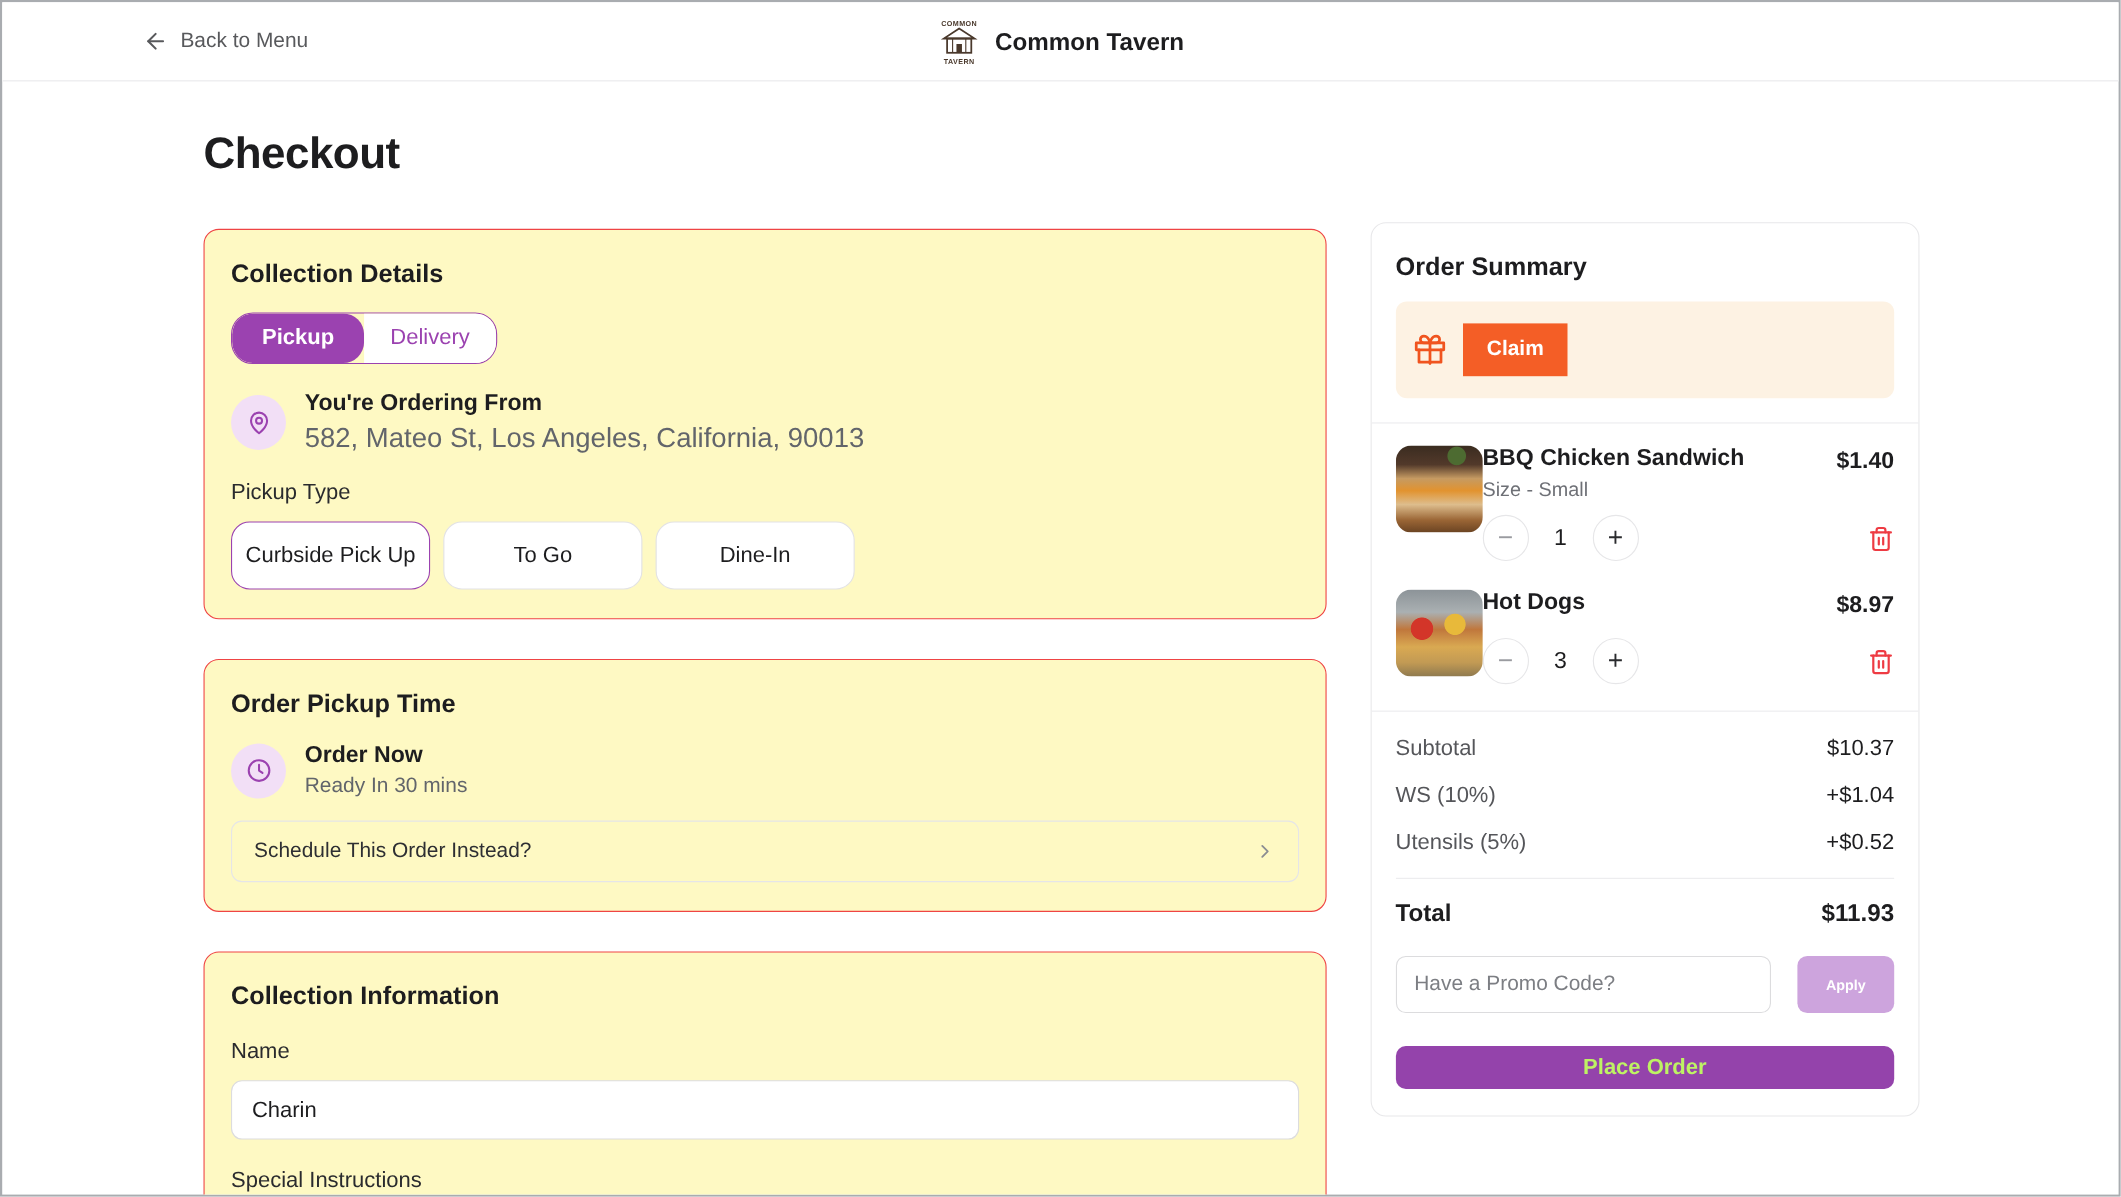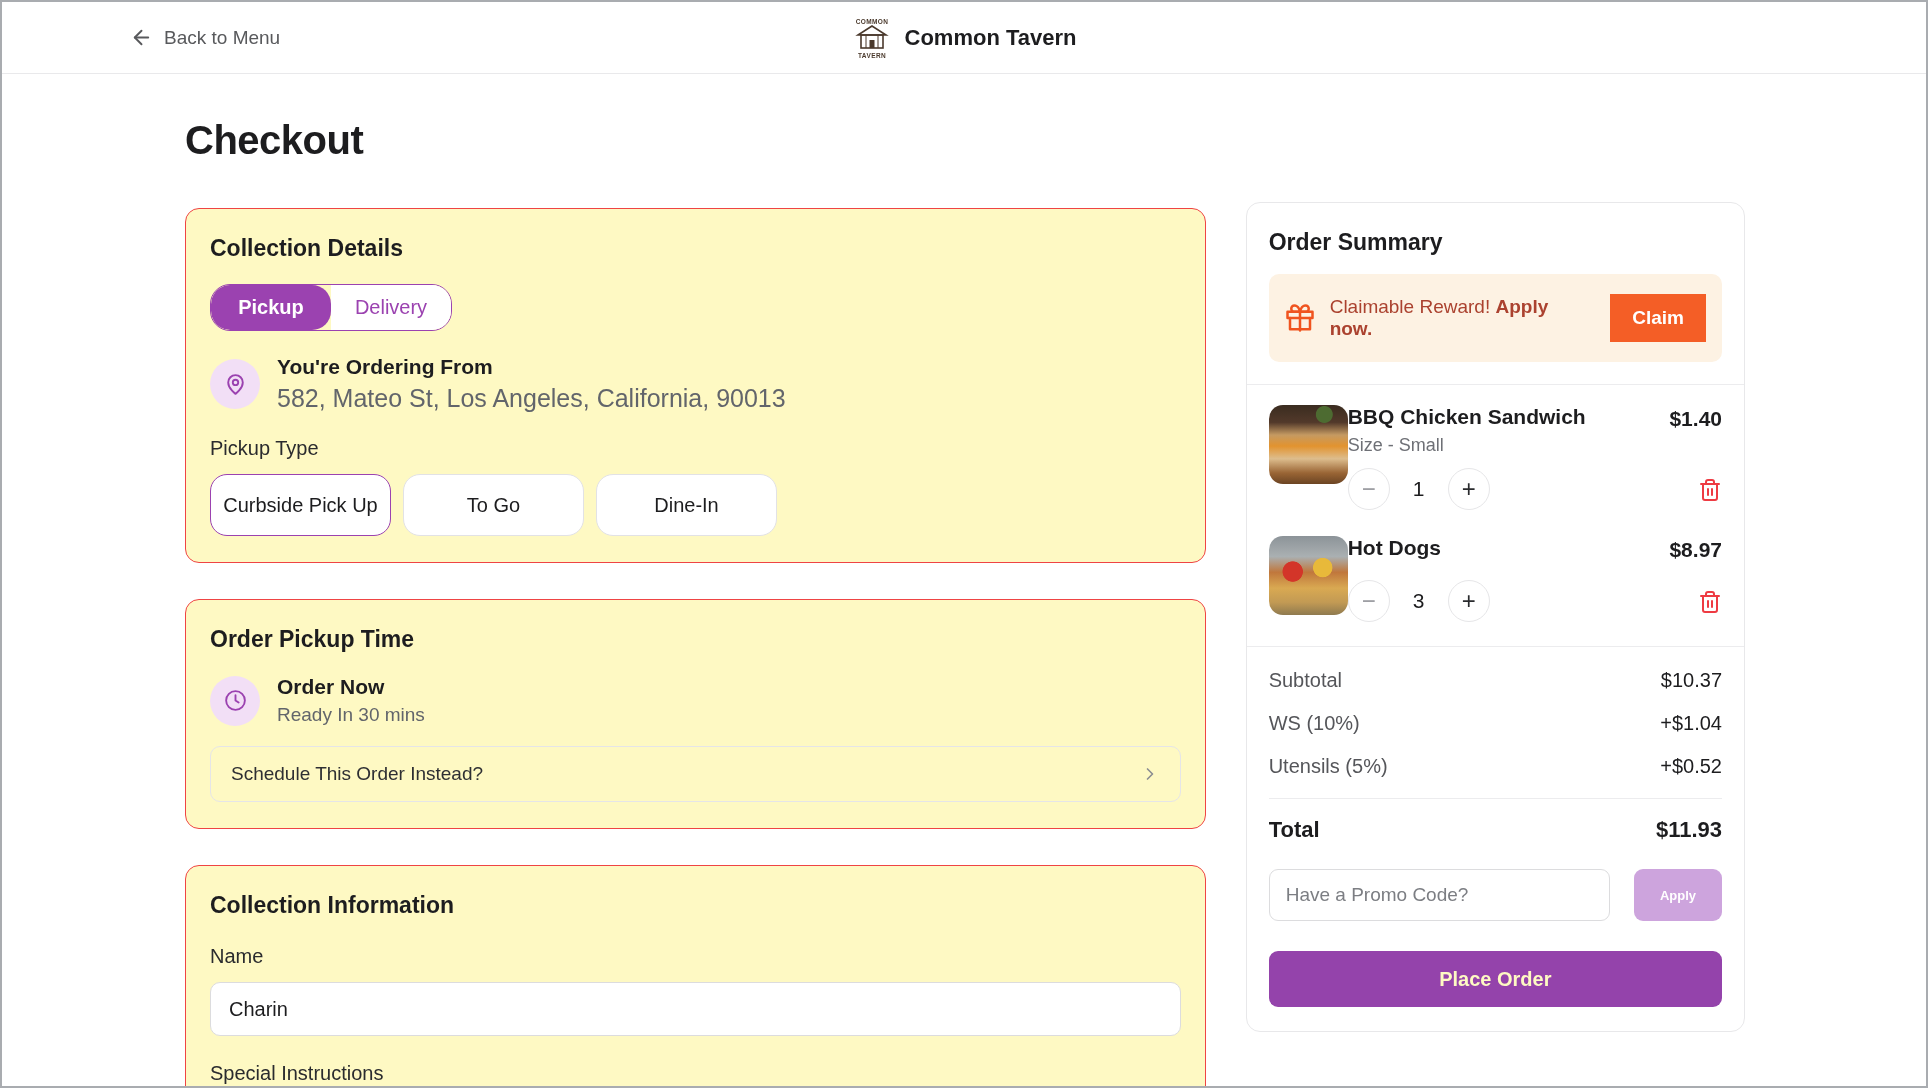--- a/index.html
+++ b/index.html
@@ -200,21 +200,21 @@
     font-size:19px; padding:0 16px; font-family:inherit; outline:none;
   }
   .promo-input::placeholder { color:#7c7e83; }
   .apply-btn {
     width:88px; height:52px;
     background:#cda4dd; color:#fff; border:none; border-radius:9px;
     font-size:13px; font-weight:600; font-family:inherit; cursor:pointer;
   }
   .place-order {
     display:block; width:calc(100% - 44px); margin:0 22px;
-    height:56px; background:#9443ab; color:#fef9c3;
+    height:39px; background:#9443ab; color:#bef264;
     border:none; border-radius:9px;
     font-size:20px; font-weight:600; font-family:inherit; cursor:pointer;
   }
 </style>
 </head>
 <body>
 
 <div class="frame">
 
   <header>
@@ -316,21 +316,20 @@
           <div class="reward">
             <span class="gift" style="display:flex;">
               <svg width="30" height="30" viewBox="0 0 24 24" fill="none" stroke="currentColor" stroke-width="2" stroke-linecap="round" stroke-linejoin="round">
                   <path d="M20 12v9H4v-9"></path>
                   <rect x="2" y="7" width="20" height="5"></rect>
                   <path d="M12 22V7"></path>
                   <path d="M12 7H7.5a2.5 2.5 0 1 1 0-5C11 2 12 7 12 7z"></path>
                   <path d="M12 7h4.5a2.5 2.5 0 1 0 0-5C13 2 12 7 12 7z"></path>
                 </svg>
             </span>
-            <span class="reward-text"><span>Claimable Reward! </span><b>Apply now.</b></span>
             <button class="claim-btn">Claim</button>
           </div>
         </div>
 
         <div class="hr-full"></div>
 
         <div class="items">
 
           <div class="item">
             <div class="thumb thumb-bbq"></div>

